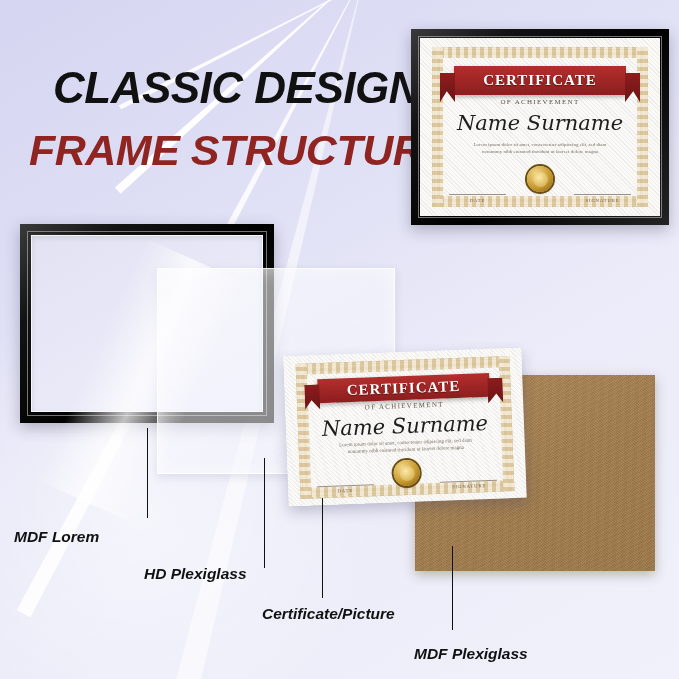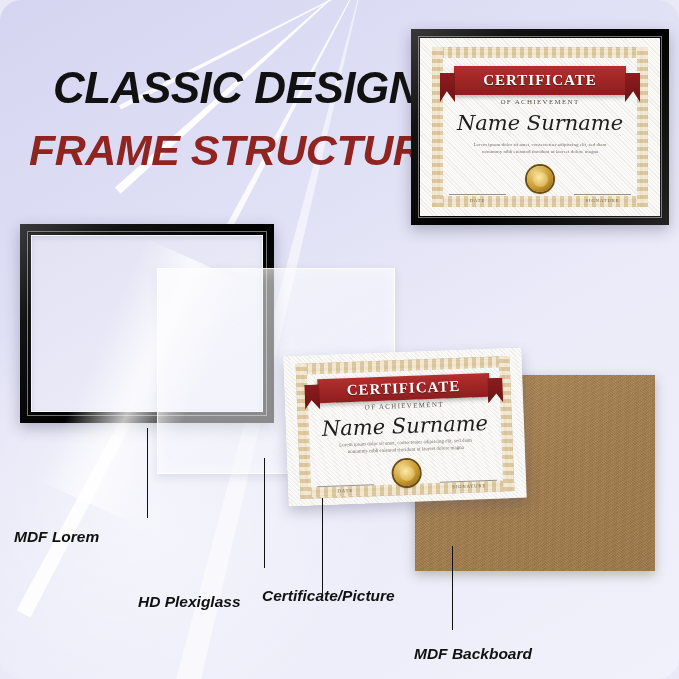--- a/index.html
+++ b/index.html
@@ -1,21 +1,21 @@
 <!DOCTYPE html>
 <html><head>
 <meta charset="utf-8">
 <style>
   html,body{margin:0;padding:0;}
   body{
     width:679px;height:679px;overflow:hidden;
     font-family:"Liberation Sans",sans-serif;
     background:#e9e9f8;
   }
-  #stage{position:relative;width:679px;height:679px;overflow:hidden;border-radius:21px;}
+  #stage{position:relative;width:679px;height:679px;overflow:hidden;}
 
   
   .bg{position:absolute;inset:0;
     background:linear-gradient(150deg,#d5d5f1 0%,#dedef5 28%,#ebebf9 60%,#f1f1fb 100%);}
   .ray{position:absolute;background:#ffffff;transform-origin:top center;pointer-events:none;}
   .ray.r1{left:336px;top:-10px;width:9px;height:300px;transform:rotate(48deg);opacity:.95;
       clip-path:polygon(45% 0,55% 0,100% 100%,0 100%);}
   .ray.r2{left:340px;top:-6px;width:5px;height:250px;transform:rotate(63deg);opacity:.9;
       clip-path:polygon(40% 0,60% 0,100% 100%,0 100%);}
   .ray.r3{left:344px;top:-4px;width:16px;height:700px;transform:rotate(28deg);opacity:.85;
@@ -213,17 +213,17 @@
       <div class="sigtxt r">SIGNATURE</div>
     </div>
   </div>
 
   <div class="leader" style="left:147px;top:428px;height:90px;"></div>
   <div class="leader" style="left:264px;top:458px;height:110px;"></div>
   <div class="leader" style="left:322px;top:498px;height:100px;"></div>
   <div class="leader" style="left:452px;top:546px;height:84px;"></div>
 
   <div class="callout" style="left:14px;top:528px;">MDF Lorem</div>
-  <div class="callout" style="left:138px;top:565px;margin-top:28px;">HD Plexiglass</div>
-  <div class="callout" style="left:262px;top:587px;">Certificate/Picture</div>
-  <div class="callout" style="left:414px;top:645px;">MDF Backboard</div>
+  <div class="callout" style="left:144px;top:565px;">HD Plexiglass</div>
+  <div class="callout" style="left:262px;top:605px;">Certificate/Picture</div>
+  <div class="callout" style="left:414px;top:645px;">MDF Plexiglass</div>
 
 </div>
 
 </body></html>

